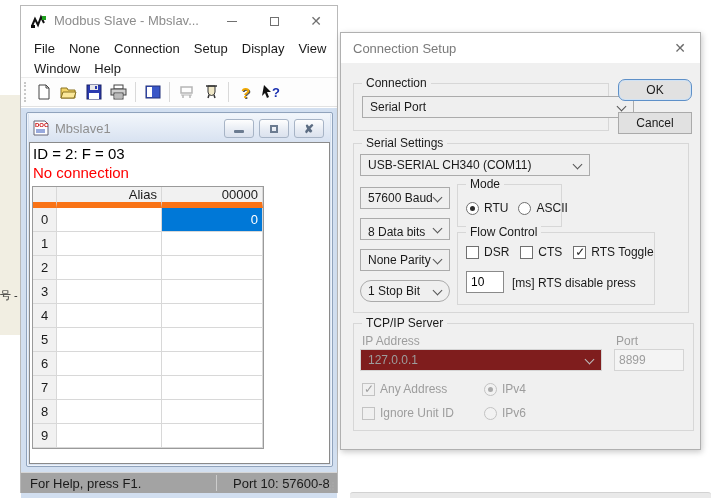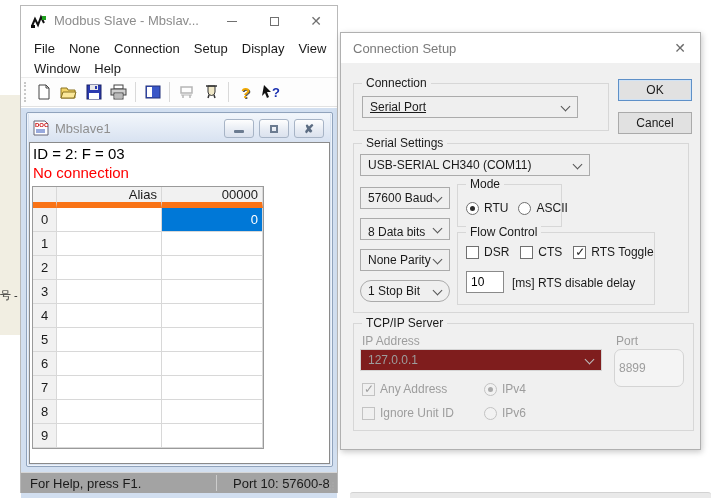--- a/index.html
+++ b/index.html
@@ -330,27 +330,27 @@
 </div>
 
 <div class="abs" id="dialog">
   <div class="abs" id="dlg-titlebar">
     <span class="abs" id="dlg-title">Connection Setup</span>
     <span id="dlg-close">✕</span>
   </div>
 
   <div class="groupbox" style="left:12px; top:50px; width:256px; height:48px;">
     <span class="gb-label">Connection</span>
-    <div class="combo" style="left:8px; top:12px; width:216px; height:22px;text-decoration:underline;">
+    <div class="combo" style="left:8px; top:12px; width:272px; height:22px;">
       <span>Serial Port</span>
       <span class="chev"></span>
     </div>
   </div>
 
-  <div class="win-btn default" style="left:277px; top:46px;">OK</div>
+  <div class="win-btn default" style="left:277px; top:46px;border-radius:7px;">OK</div>
   <div class="win-btn" style="left:277px; top:79px;">Cancel</div>
 
   <div class="groupbox" style="left:12px; top:110px; width:336px; height:170px;">
     <span class="gb-label">Serial Settings</span>
 
     <div class="combo" style="left:6px; top:10px; width:230px; height:22px;">
       <span>USB-SERIAL CH340 (COM11)</span>
       <span class="chev"></span>
     </div>
 
@@ -385,34 +385,34 @@
       <span class="gb-label">Flow Control</span>
       <div class="ctl-row" style="left:8px; top:12px;">
         <span class="cb"></span>
         <span>DSR</span>
         <span class="cb" style="margin-left:6px;"></span>
         <span>CTS</span>
         <span class="cb checked" style="margin-left:6px;"></span>
         <span>RTS Toggle</span>
       </div>
       <input class="text-input" style="left: 8px; top: 38px; width: 38px; height: 22px;" value="10">
-      <span class="field-label" style="left:54px; top:43px; color:#1a1a1a;">[ms] RTS disable delay</span>
+      <span class="field-label" style="left:54px; top:43px; color:#1a1a1a;">[ms] RTS disable press</span>
     </div>
   </div>
 
   <div class="groupbox" style="left:12px; top:290px; width:341px; height:108px;">
     <span class="gb-label">TCP/IP Server</span>
 
     <span class="field-label dim-label" style="left:8px; top:10px;">IP Address</span>
     <div class="combo disabled" style="left:6px; top:25px; width:242px; height:22px;">
       <span>127.0.0.1</span>
       <span class="chev"></span>
     </div>
     <span class="field-label dim-label" style="left:262px; top:10px;">Port</span>
-    <input class="text-input disabled" style="left: 260px; top: 25px; width: 70px; height: 38px; border-radius: 7px;" value="8899">
+    <input class="text-input disabled" style="left: 260px; top: 25px; width: 70px; height: 22px;" value="8899">
 
     <div class="ctl-row" style="left:8px; top:58px;">
       <span class="cb checked disabled"></span>
       <span class="dim-label">Any Address</span>
     </div>
     <div class="ctl-row" style="left:130px; top:58px;">
       <span class="rb selected disabled"></span>
       <span class="dim-label">IPv4</span>
     </div>
     <div class="ctl-row" style="left:8px; top:82px;">

